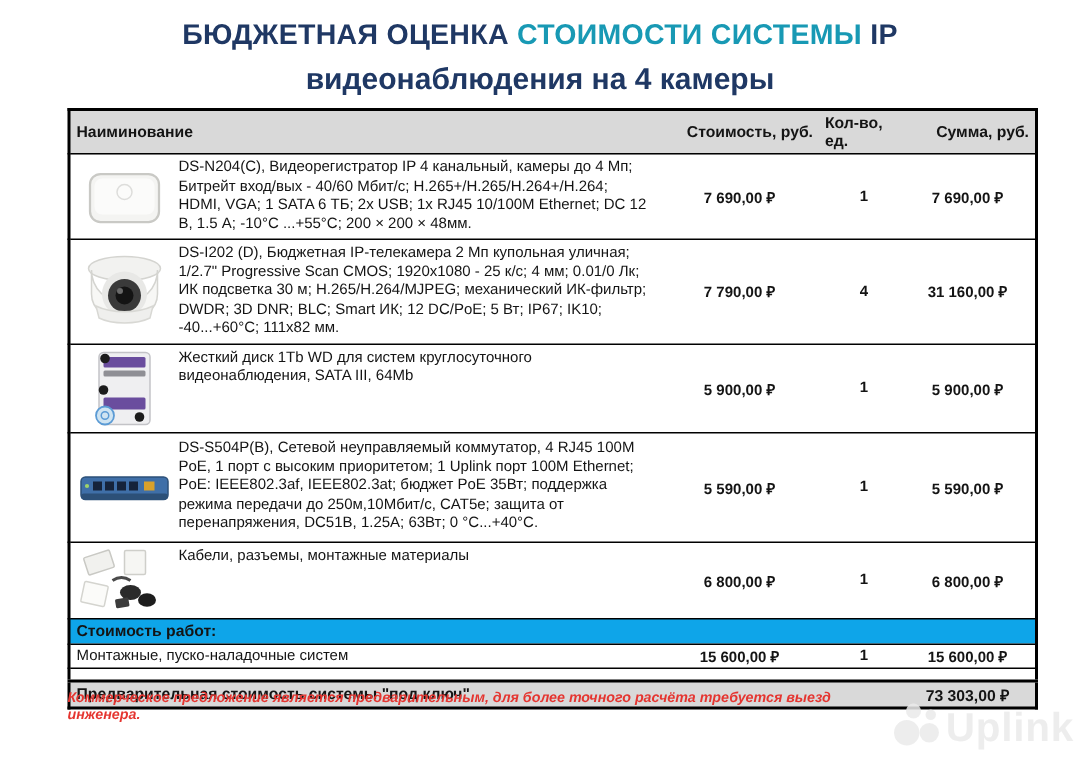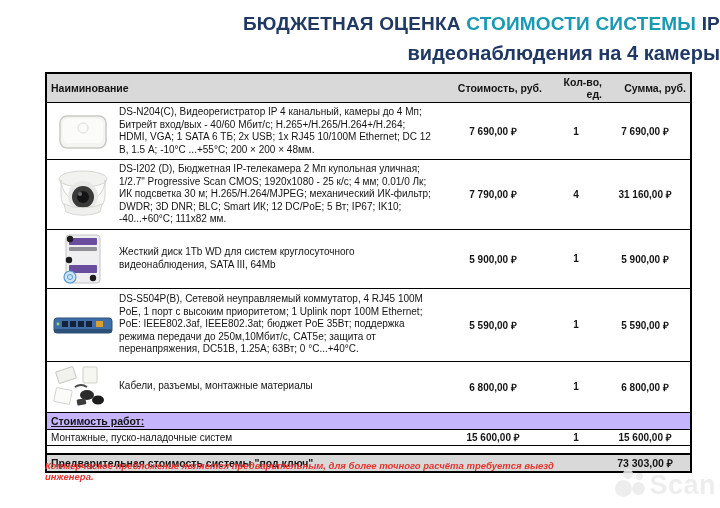--- a/index.html
+++ b/index.html
@@ -1,52 +1,52 @@
 <!DOCTYPE html>
 <html><head>
 <meta charset="utf-8">
 <style>
   * { margin:0; padding:0; box-sizing:border-box; }
   html,body { width:720px; height:508px; background:#ffffff; font-family:"Liberation Sans", sans-serif; }
   .page { position:relative; width:720px; height:508px; background:#fff; overflow:hidden; }
 
   
-  .title { text-align:right; padding-top:9px; line-height:1.55; }
+  .title { text-align:center; padding-top:9px; line-height:1.55; }
   .title .l1 { font-size:19px; font-weight:bold; letter-spacing:.2px; }
   .title .l2 { font-size:20px; font-weight:bold; color:#1f3864; }
   .t-navy { color:#1f3864; }
   .t-teal { color:#1899b4; }
 
   
   table.estimate { position:absolute; left:45px; top:72px; width:645px; border-collapse:collapse; table-layout:fixed; font-size:10px; color:#141414; }
   table.estimate td, table.estimate th { border-top:1px solid #000; vertical-align:middle; }
   table.estimate { border:2px solid #000; }
   col.c-name { width:400px; }
   col.c-cost { width:100px; }
   col.c-qty  { width:60px;  }
   col.c-sum  { width:85px;  }
 
   tr.head th { background:#d9d9d9; font-weight:bold; font-size:10.5px; text-align:left; height:26px; padding:2px 4px; border-bottom:1.5px solid #000; }
   tr.head th.num { text-align:right; }
-  tr.head th.ctr { text-align:right; }
+  tr.head th.ctr { text-align:left; }
 
   td.name-cell { padding:3px 6px 3px 0; }
-  .prod { display:flex; align-items:center; }
+  .prod { display:flex; }
   .prod .pimg { flex:0 0 72px; display:flex; justify-content:center; align-items:center; }
   .prod .pdesc { flex:1; line-height:1.25; padding-right:4px; }
   td.cost, td.sum { text-align:center; padding-right:6px; font-weight:600; white-space:nowrap; }
   td.qty { text-align:center; font-weight:600; }
 
   tr.r1 td { height:57px; }
   tr.r2 td { height:65px; }
   tr.r3 td { height:58px; }
   tr.r4 td { height:73px; }
   tr.r5 td { height:50px; }
 
-  tr.works-head td { background:#c4b5fd; font-weight:bold; font-size:10.5px; padding:2px 4px; height:16px;text-decoration:underline; }
+  tr.works-head td { background:#0ea5e9; font-weight:bold; font-size:10.5px; padding:2px 4px; height:16px; }
   tr.work td { height:16px; font-size:10px; }
   tr.work td.wname { padding:1px 4px; }
   tr.empty td { height:9px; }
   tr.total td { background:#d9d9d9; font-weight:bold; font-size:10.5px; height:18px; border-top:2px solid #000; }
   tr.total td.tlabel { padding:2px 4px; }
 
   
   .note { position:absolute; left:45px; top:460px; width:560px; font-size:9.5px; font-style:italic; font-weight:600; color:#e53530; }
 
   
@@ -223,16 +223,16 @@
 
   <div class="note">Коммерческое предложение является предварительным, для более точного расчёта требуется выезд инженера.</div>
 
   <div class="wm">
     <span class="logo">
         <i class="c1"></i>
         <i class="c2"></i>
         <i class="c3"></i>
         <i class="c4"></i>
       </span>
-    <span class="wtext">Scan</span>
+    <span class="wtext">Uplink</span>
   </div>
 
 </div>
 
 </body></html>

